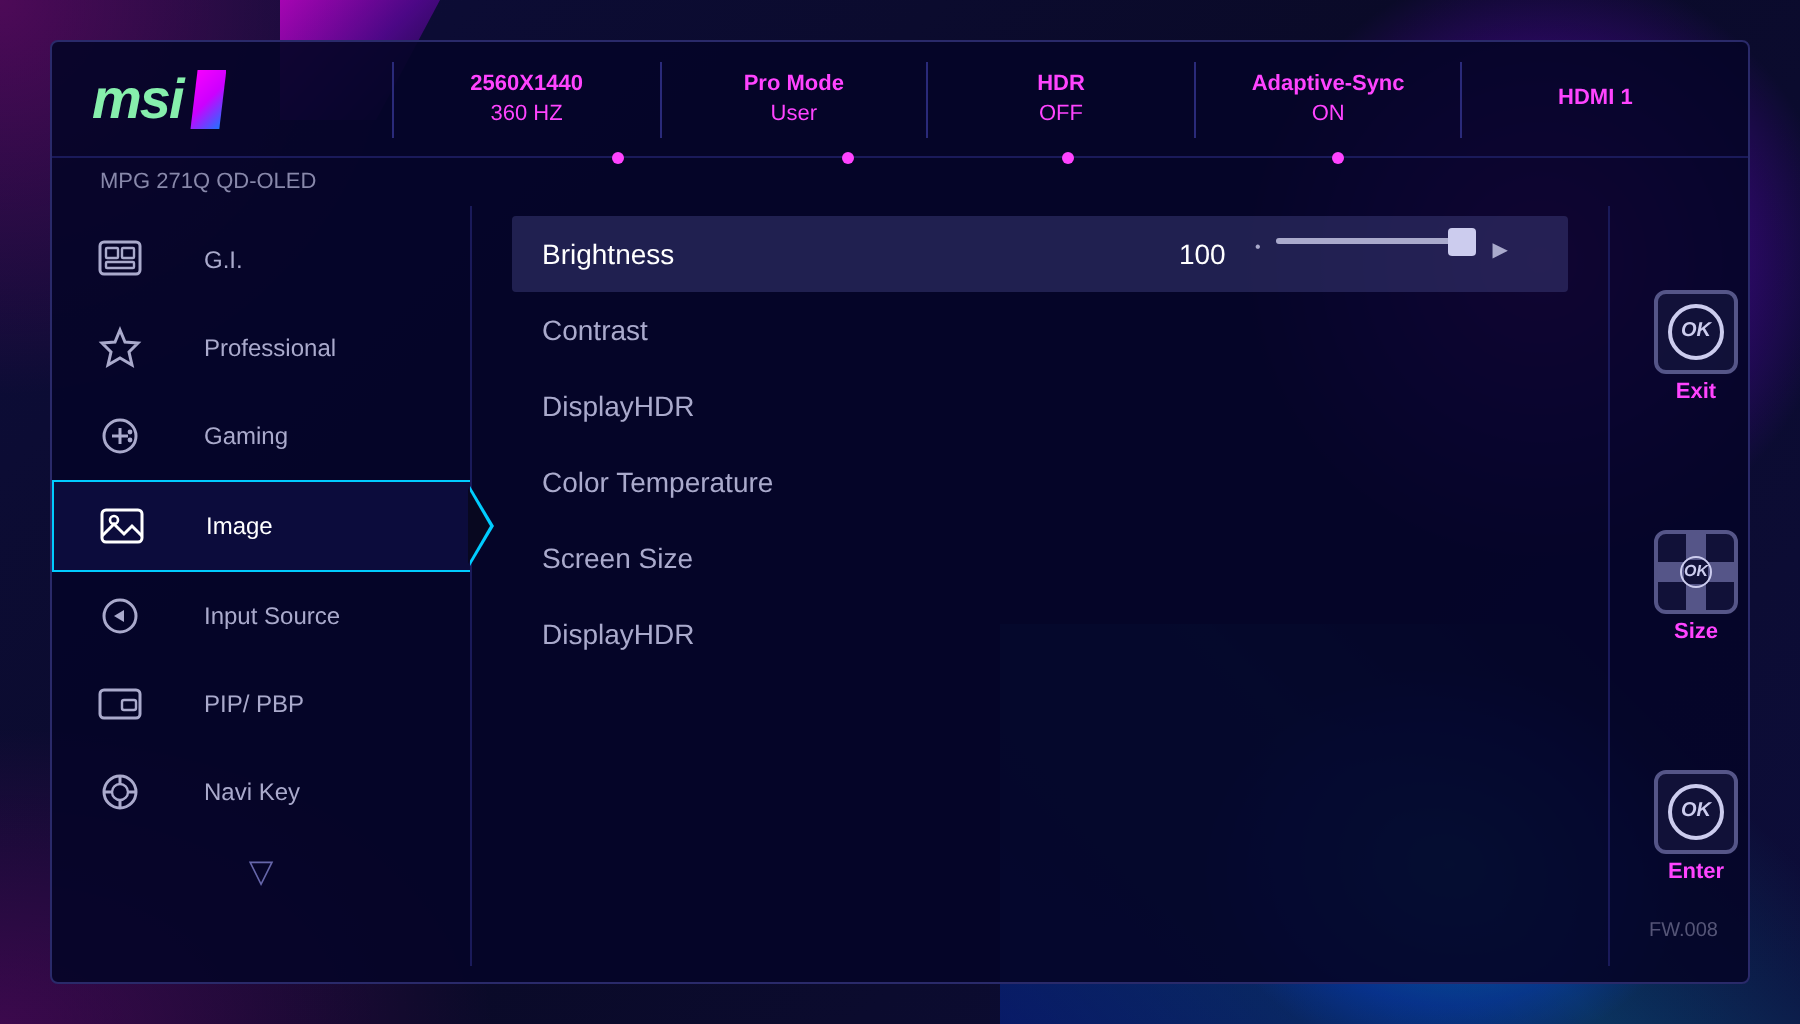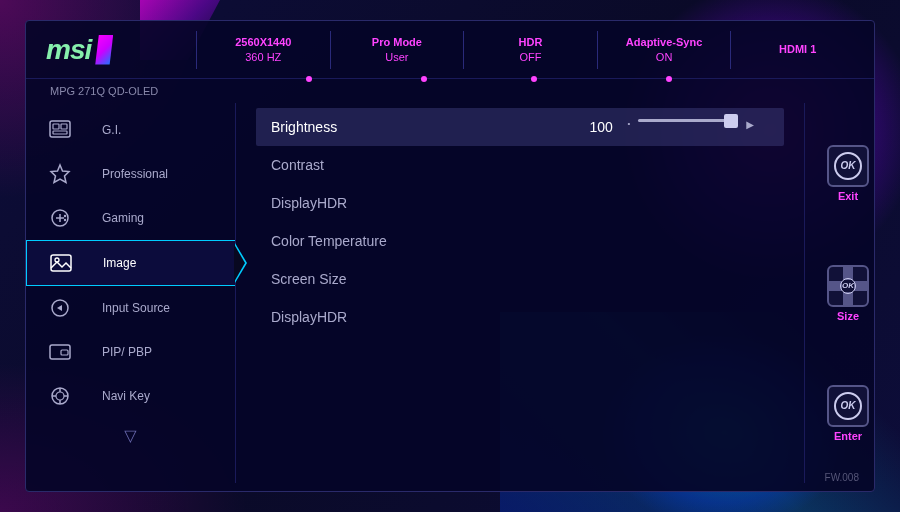--- a/index.html
+++ b/index.html
@@ -370,21 +370,21 @@
       position: absolute;
       background: #555588;
     }
     .dpad-arm.top { top: 0; left: 50%; transform: translateX(-50%); width: 10px; height: 13px; }
     .dpad-arm.bottom { bottom: 0; left: 50%; transform: translateX(-50%); width: 10px; height: 13px; }
     .dpad-arm.left { left: 0; top: 50%; transform: translateY(-50%); width: 13px; height: 10px; }
     .dpad-arm.right { right: 0; top: 50%; transform: translateY(-50%); width: 13px; height: 10px; }
 
     .fw-version {
       position: absolute;
-      bottom: 8px;
+      bottom: 20px;
       right: 15px;
       color: #555577;
       font-size: 10px;
     }
   </style>
 </head>
 <body>
 
 <div class="bg-layer">
   <div class="bg-left-top"></div>

